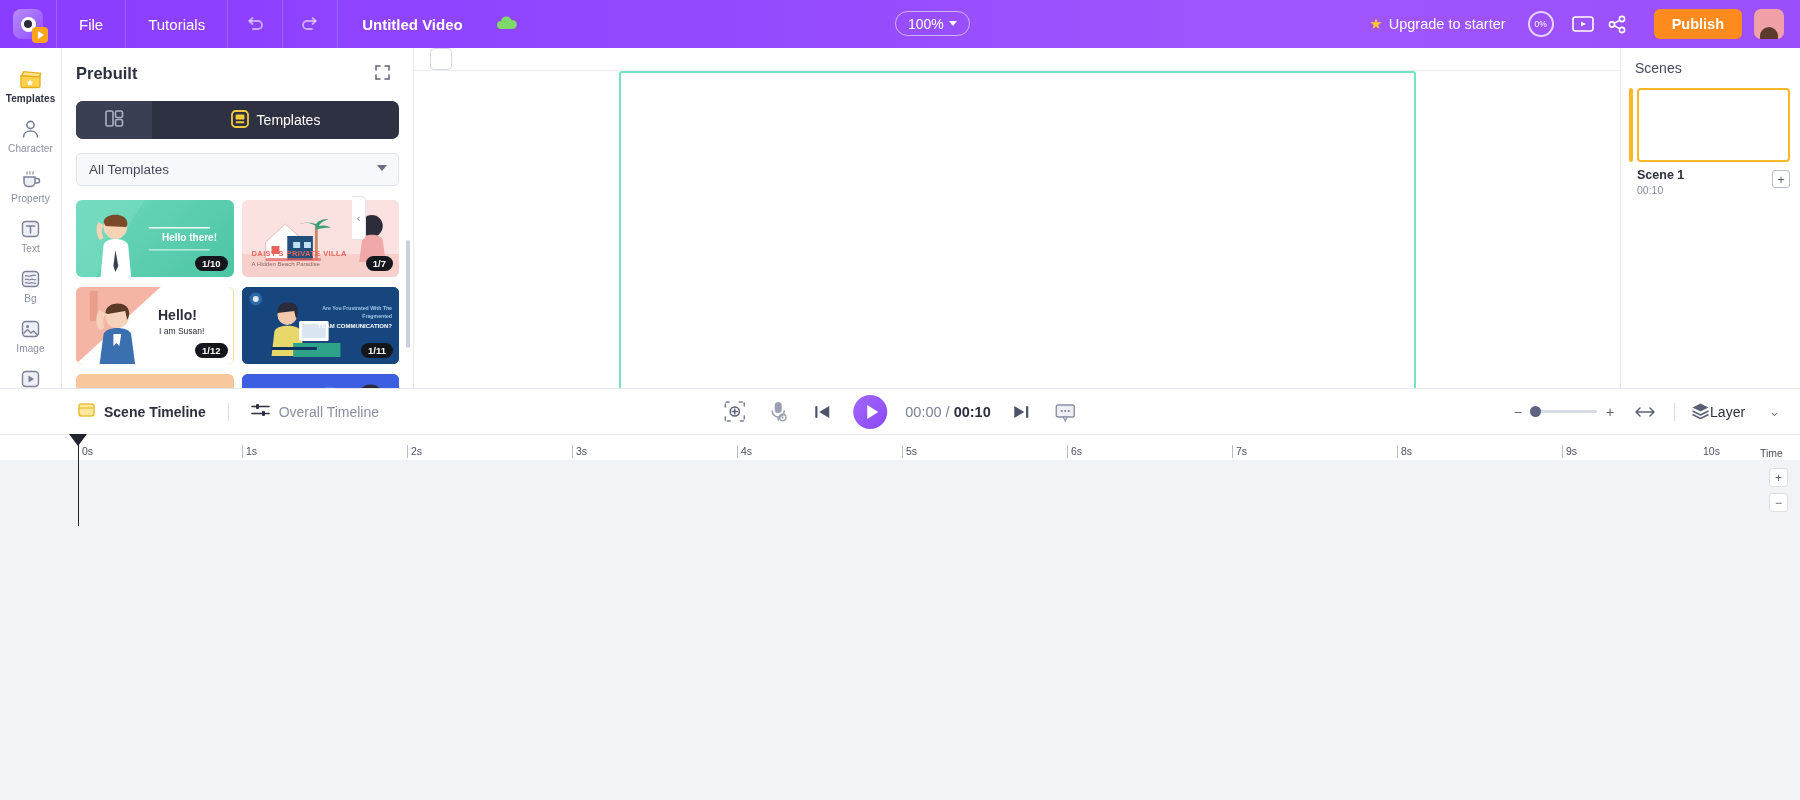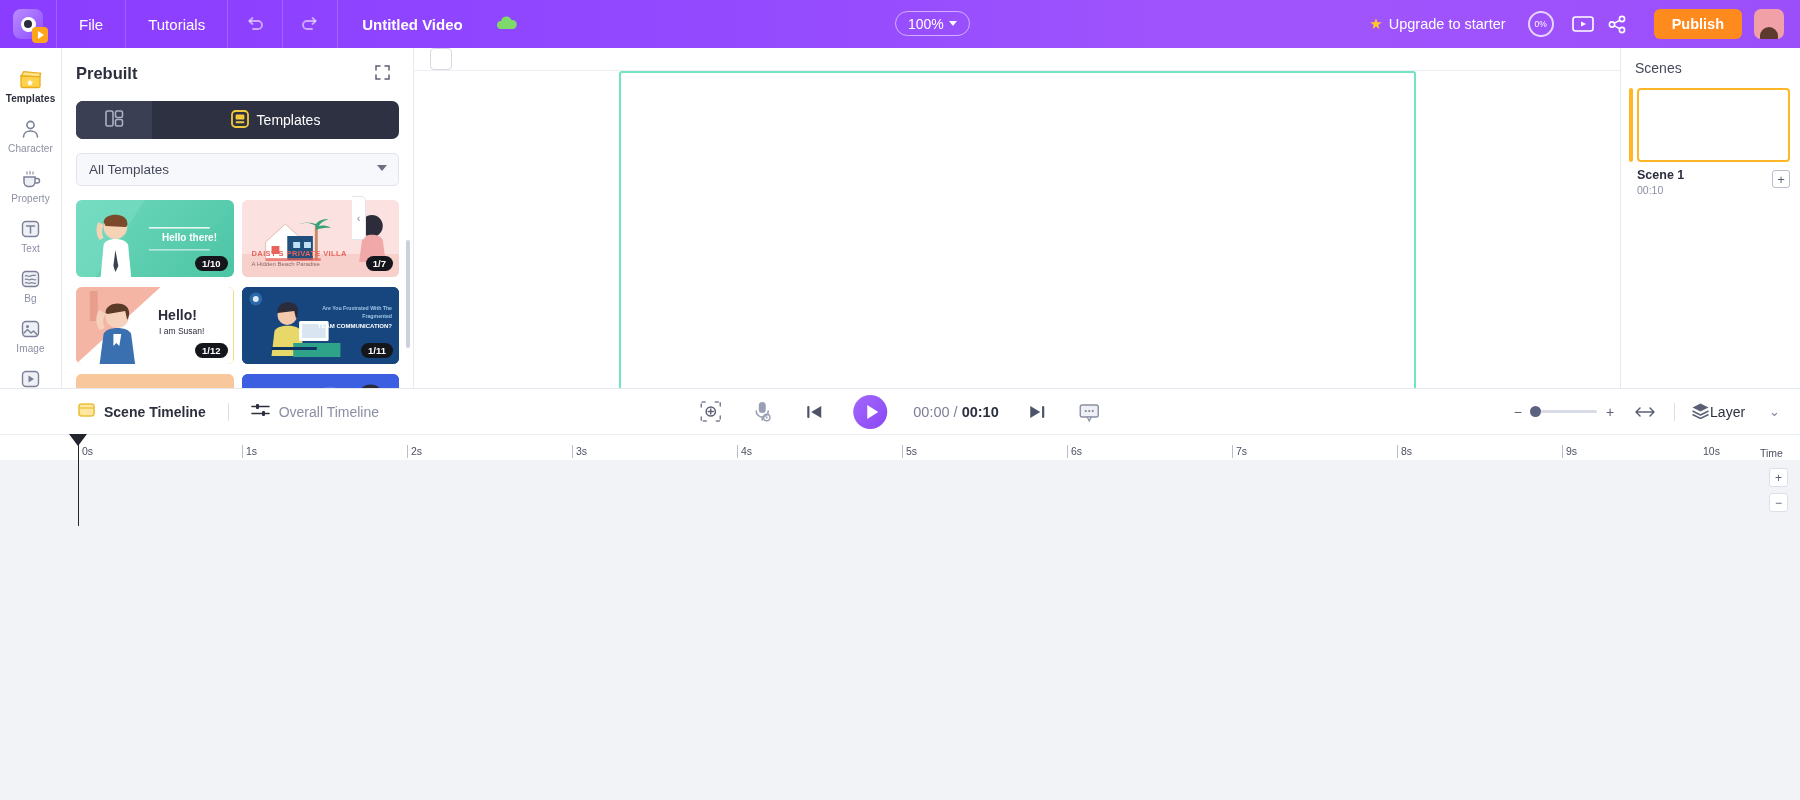--- a/index.html
+++ b/index.html
@@ -146,21 +146,21 @@
   
   .tl-bar {
     height:46px; flex:0 0 46px; border-top:1px solid #e6e8f0; background:#fff;
     display:flex; align-items:center; position:relative;
   }
   .tl-left{ display:flex; align-items:center; gap:0; padding-left:78px; }
   .tl-tab{ display:flex;align-items:center;gap:9px;font-size:14px;cursor:pointer;}
   .tl-tab.active{ color:#2c2f3d; font-weight:bold;}
   .tl-tab.inactive{ color:#8a8fa3; }
   .tl-vsep{ width:1px; height:18px; background:#dcdfe9; margin:0 22px;}
-  .tl-center{ position:absolute; left:50%; transform:translateX(-50%); display:flex;align-items:center;gap:26px;justify-content:space-between;}
+  .tl-center{ position:absolute; left:50%; transform:translateX(-50%); display:flex;align-items:center;gap:18px;justify-content:space-between;}
   .tl-ico{ width:26px;height:26px;display:flex;align-items:center;justify-content:center;cursor:pointer;}
   .play-btn{ width:34px;height:34px;border-radius:50%;background:linear-gradient(135deg,#a269fb,#8b46f5);
     display:flex;align-items:center;justify-content:center;cursor:pointer;}
   .play-btn::after{content:"";border-left:11px solid #fff;border-top:7px solid transparent;border-bottom:7px solid transparent;margin-left:4px;}
   .tl-time{ font-size:14.5px; color:#7b8098; white-space:nowrap;}
   .tl-time b{ color:#2c2f3d; }
   .tl-right{ position:absolute; right:14px; display:flex; align-items:center; gap:0;}
   .zsl{ display:flex;align-items:center;gap:9px; margin-right:18px;}
   .zsl-minus,.zsl-plus{ color:#5b6075; font-size:14px; cursor:pointer; }
   .zsl-track{ width:66px;height:3px;background:#d9dce6;border-radius:2px;position:relative;cursor:pointer;}

